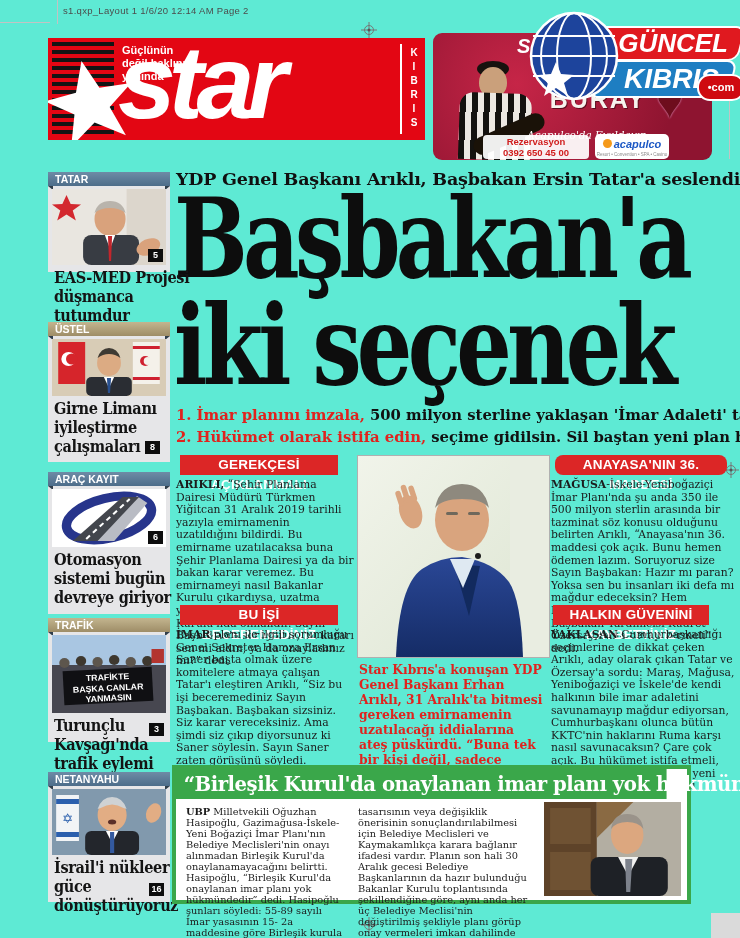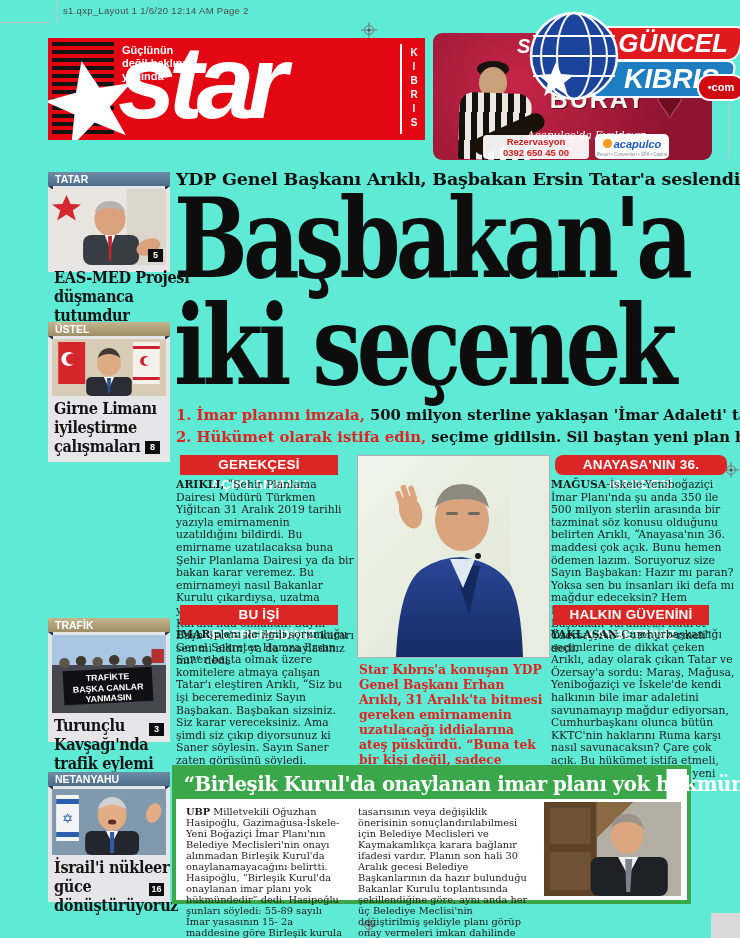--- a/index.html
+++ b/index.html
@@ -257,20 +257,33 @@
         <path d="M44 19 q3 -10 11 -10 q8 0 11 10 q-5 -4 -11 -4 q-6 0 -11 4z" fill="#3f3a33"></path>
         <rect x="33" y="38" width="44" height="19" rx="5" fill="#2a2d33"></rect>
         <polygon points="50,38 60,38 55,49" fill="#fff"></polygon>
         <polygon points="53,39 57,39 56,54 54,54" fill="#29508f"></polygon>
       </svg>
     </div>
     <div class="side-head">Girne Limanı iyileştirme çalışmaları</div>
     <div class="badge" style="right:10px;bottom:8px;">8</div>
   </div>
 
+  <div class="side-box" style="top:472px;height:142px;">
+    <div class="side-label blue">ARAÇ KAYIT</div>
+    <div class="side-photo" style="height:58px;background:#fff;">
+      <svg width="114" height="58" viewBox="0 0 110 58" preserveAspectRatio="none">
+        <ellipse cx="55" cy="29" rx="42" ry="20" fill="none" stroke="#27358c" stroke-width="9" transform="rotate(-14 55 29)"></ellipse>
+        <polygon points="42,52 60,52 92,14 82,7" fill="#b9bcc4"></polygon>
+        <polygon points="20,52 44,52 84,8 68,8" fill="#43464d"></polygon>
+        <line x1="33" y1="50" x2="75" y2="10" stroke="#fff" stroke-width="2" stroke-dasharray="5 4"></line>
+      </svg>
+      <div class="badge" style="right:3px;bottom:3px;">6</div>
+    </div>
+    <div class="side-head">Otomasyon sistemi bugün devreye giriyor</div>
+  </div>
 
   <div class="side-box" style="top:618px;height:124px;">
     <div class="side-label tan">TRAFİK</div>
     <div class="side-photo" style="height:78px;">
       <svg width="114" height="78" viewBox="0 0 110 78" preserveAspectRatio="none">
         <rect width="110" height="78" fill="#a9c6e2"></rect>
         <rect y="30" width="110" height="48" fill="#474750"></rect>
         <circle cx="12" cy="28" r="5" fill="#5d564d"></circle>
           <circle cx="28" cy="26" r="5" fill="#3e382f"></circle>
         <circle cx="44" cy="27" r="5" fill="#5d564d"></circle>

